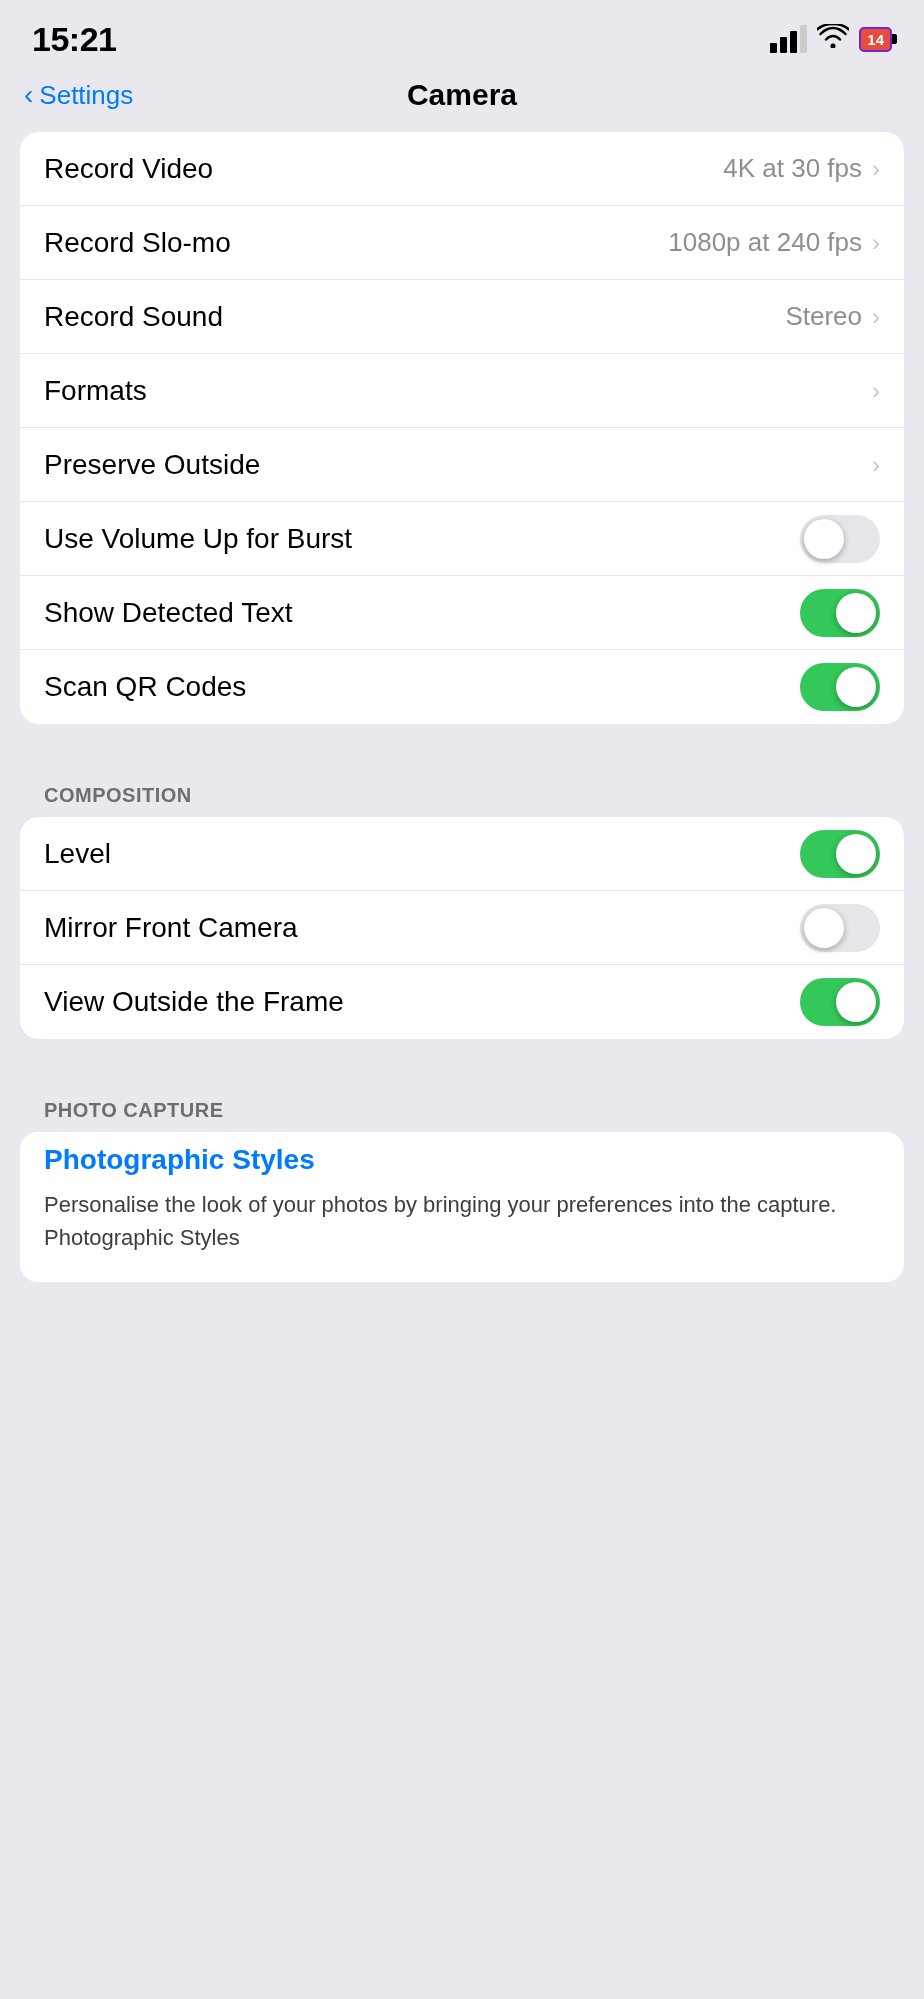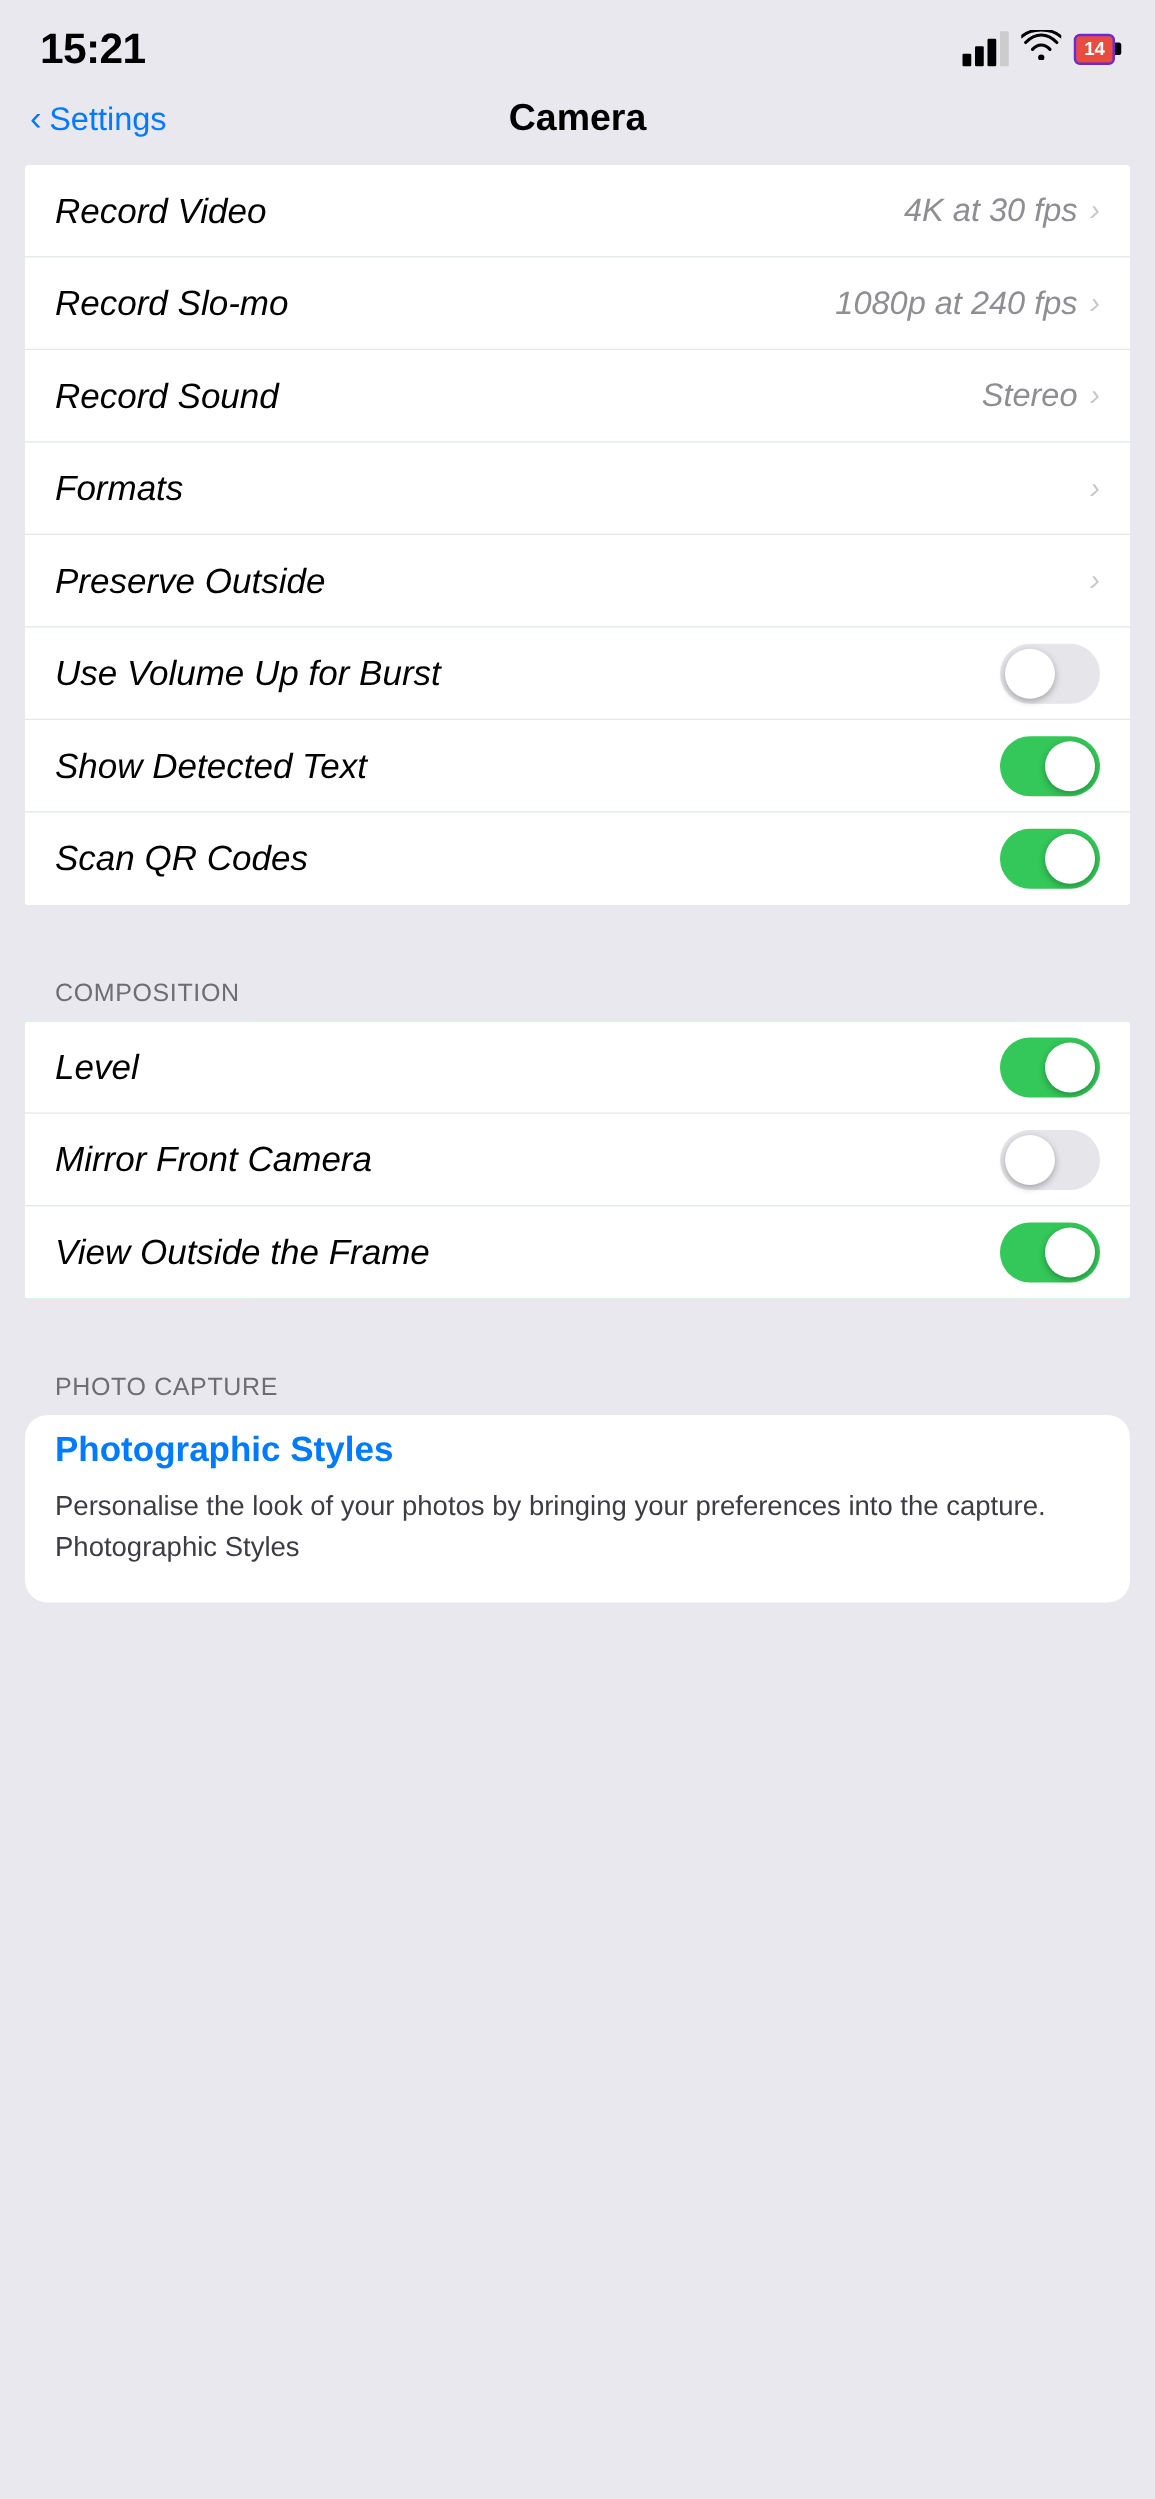--- a/index.html
+++ b/index.html
@@ -94,25 +94,24 @@
       margin-right: 2px;
     }
     .nav-title {
       font-size: 30px;
       font-weight: 700;
       color: #000;
     }
 
     
     .settings-group {
-      background: #86efac;
-      border-radius: 2px;
+      background: #7dd3fc;
+      border-radius: 18px;
       margin: 0 20px 36px 20px;
       overflow: hidden;
-      font-style: italic;
     }
 
     .settings-row {
       display: flex;
       align-items: center;
       justify-content: space-between;
       padding: 0 24px;
       min-height: 74px;
       border-bottom: 1px solid #e5e5ea;
       background: #fff;
@@ -175,21 +174,21 @@
       left: 36px;
     }
     .toggle.off .toggle-knob {
       left: 4px;
     }
 
     
     .section-header {
       padding: 24px 44px 10px 44px;
       font-size: 20px;
-      font-weight: 400;
+      font-weight: 700;
       color: #6d6d72;
       letter-spacing: 0.5px;
       text-transform: uppercase;
     }
 
     
     .photo-capture-group {
       background: #fff;
       border-radius: 18px;
       margin: 0 20px 0 20px;

